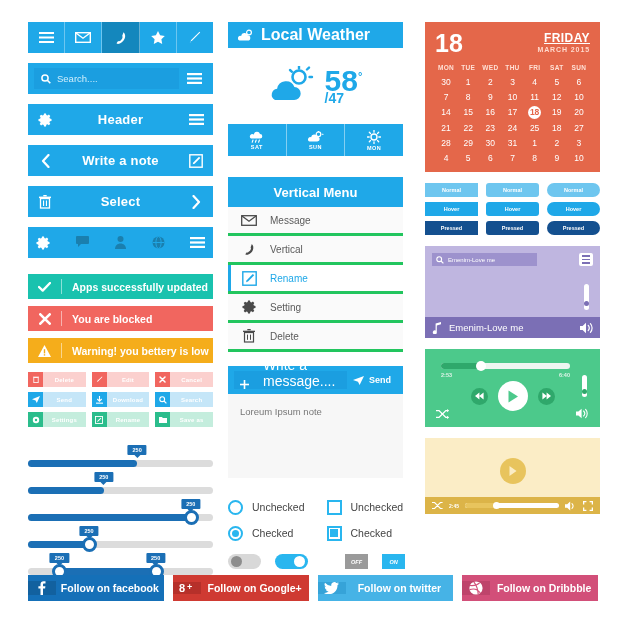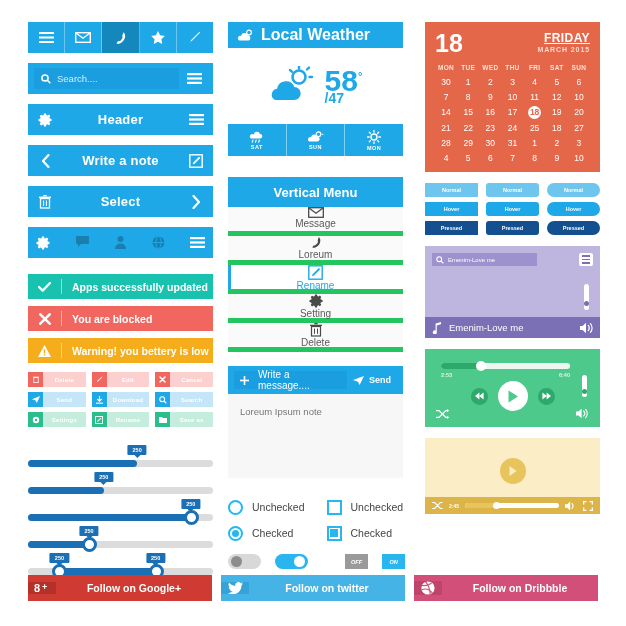--- a/index.html
+++ b/index.html
@@ -101,33 +101,33 @@
   .temp .lo { font-size: 14px; display: block; margin-top: -2px; }
   .forecast { background: #1fa8e8; height: 32px; display: flex; color: #fff; }
   .forecast .fd { flex: 1; display: flex; flex-direction: column; align-items: center;
     justify-content: center; gap: 1px; border-right: 1px solid rgba(255,255,255,.45); }
   .forecast .fd:last-child { border-right: none; }
   .forecast .fl { font-size: 5.5px; font-weight: bold; letter-spacing: .5px; }
 
   .vm-head { background: #1fa8e8; height: 30px; display: flex; align-items: center;
     justify-content: center; color: #fff; font-size: 13px; font-weight: bold; }
   .vm-item { height: 29px; display: flex; align-items: center; background: #fafafa;
-    border-bottom: 5px solid #22c55e; position: relative; flex-direction: column; }
+    border-bottom: 3px solid #22c55e; position: relative; }
   .vm-item .vi { width: 42px; display: flex; align-items: center; justify-content: center; color: #4a4a4a; }
   .vm-item .vl { font-size: 10px; color: #5a5a5a; }
   .vm-item.active { background: #fff; }
   .vm-item.active .vl { color: #1fa8e8; }
   .vm-item.active .vi { color: #1fa8e8; }
   .vm-item.active:before { content: ""; position: absolute; left: 0; top: 0; bottom: 0;
     width: 3px; background: #1fa8e8; }
 
   .composer { background: #1fa8e8; height: 28px; display: flex; align-items: center;
     padding: 0 6px; gap: 6px; }
-  .compose-field { flex: 1; height: 18px; background: #1b9ee0; display: flex; align-items: center;
-    gap: 9px; padding: 0 6px; color: #fff; font-size: 10px; }
+  .compose-field { flex: 1; height: 18px; background: #1b9ee0; display: flex; align-items: flex-end;
+    gap: 14px; padding: 0 6px; color: #fff; font-size: 14px; }
   .send-btn { display: flex; align-items: center; gap: 5px; color: #fff;
     font-size: 9px; font-weight: bold; padding-right: 6px; }
   .msg-body { background: #f7f7f7; height: 84px; padding: 12px 12px; }
   .msg-body .lorem { font-size: 9.5px; color: #777; }
 
   .choices { display: flex; margin-top: 16px; gap: 22px; }
   .ch-col { flex: 1; text-align: right; }
   .ch-row { display: flex; align-items: center; gap: 9px; height: 26px; font-size: 10.5px; color: #444; }
   .radio { width: 15px; height: 15px; border-radius: 50%; border: 2px solid #29b6ef; background: #fff; }
   .radio.on { border-color: #29b6ef; display: flex; align-items: center; justify-content: center; }
@@ -607,21 +607,21 @@
             </svg>
         </div>
         <div class="vl">Message</div>
       </div>
       <div class="vm-item">
         <div class="vi">
           <svg width="12" height="13" viewBox="0 0 12 13">
               <path d="M8.8 1c1.5 1.3 2 3.7 1.1 5.9-.9 2.3-3 4.2-5.2 4.8-.9.3-1.8.1-2.4-.5l1.5-2c.4.3.9.3 1.4 0 1.1-.6 2.1-1.7 2.6-2.9.3-.7.2-1.4-.2-1.7z" fill="currentColor"></path>
             </svg>
         </div>
-        <div class="vl">Loreum</div>
+        <div class="vl">Vertical</div>
       </div>
       <div class="vm-item active">
         <div class="vi">
           <svg width="15" height="15" viewBox="0 0 15 15">
               <rect x=".8" y=".8" width="13.4" height="13.4" fill="none" stroke="currentColor" stroke-width="1.4"></rect>
               <path d="M10.8 2.9 12.2 4.3 6 10.5 4 11.2 4.7 9.2z" fill="currentColor"></path>
             </svg>
         </div>
         <div class="vl">Rename</div>
       </div>
@@ -907,20 +907,28 @@
         <span>
           <svg width="10" height="10" viewBox="0 0 10 10">
               <path d="M0 0h3.4v1.3H1.3v2.1H0z M6.6 0H10v3.4H8.7V1.3H6.6z M0 6.6h1.3v2.1h2.1V10H0z M8.7 6.6H10V10H6.6V8.7h2.1z" fill="#fff"></path>
             </svg>
         </span>
       </div>
     </div>
   </div>
 
   <div class="social">
+    <div class="sbtn2 fb">
+      <div class="s2i">
+        <svg width="8" height="14" viewBox="0 0 8 14">
+            <path d="M5 14V7.6h2.1L7.4 5.2H5V3.7c0-.7.2-1.2 1.2-1.2h1.3V.3C7.2.3 6.4.2 5.5.2 3.7.2 2.5 1.3 2.5 3.4v1.8H.4v2.4h2.1V14z" fill="#fff"></path>
+          </svg>
+      </div>
+      <div class="s2l">Follow on facebook</div>
+    </div>
     <div class="sbtn2 gp">
       <div class="s2i">
         <svg width="16" height="12" viewBox="0 0 16 12">
             <text x="0" y="10" font-family="Liberation Sans, sans-serif" font-size="11" font-weight="bold" fill="#fff">8</text>
             <text x="8" y="8" font-family="Liberation Sans, sans-serif" font-size="9" font-weight="bold" fill="#fff">+</text>
           </svg>
       </div>
       <div class="s2l">Follow on Google+</div>
     </div>
     <div class="sbtn2 tw">

